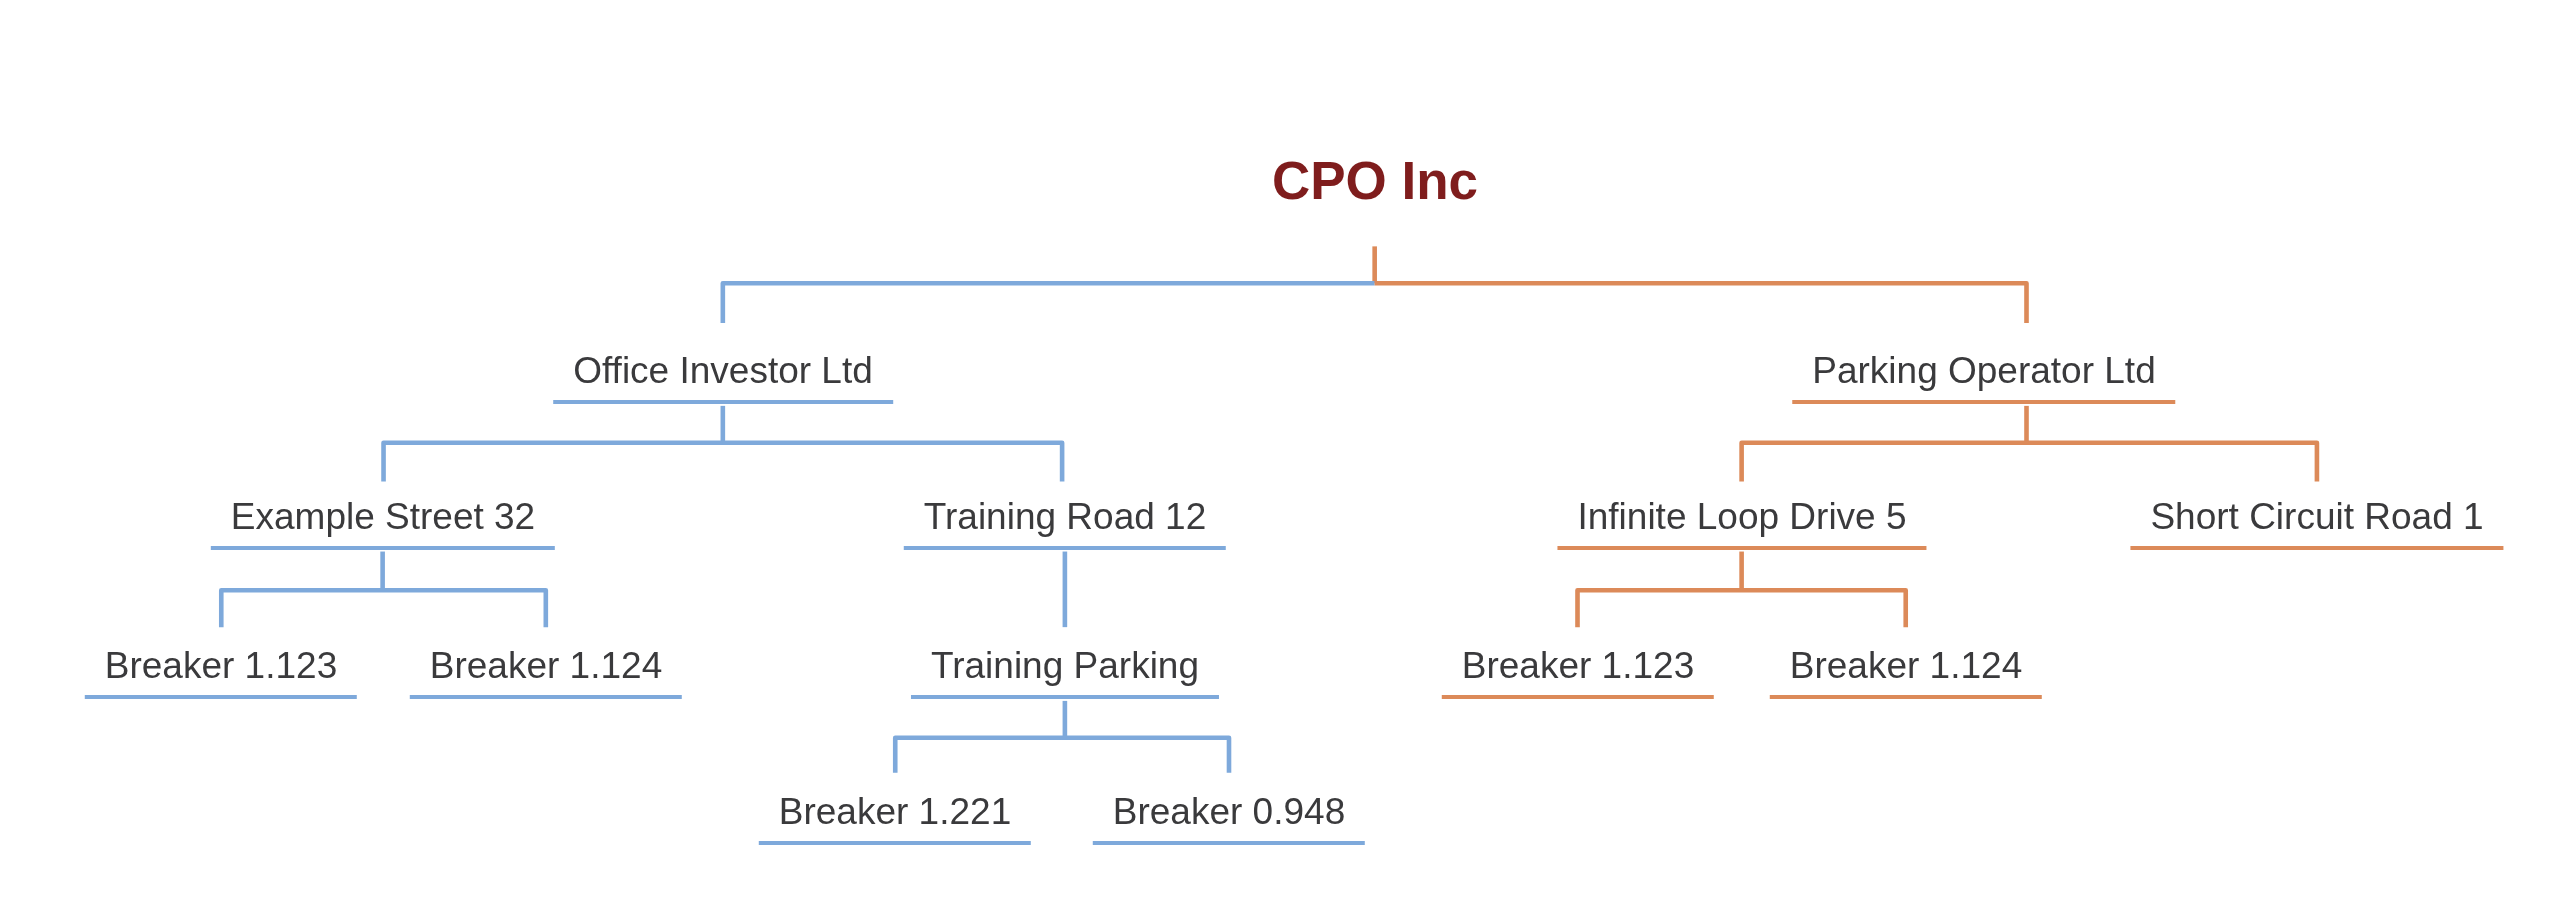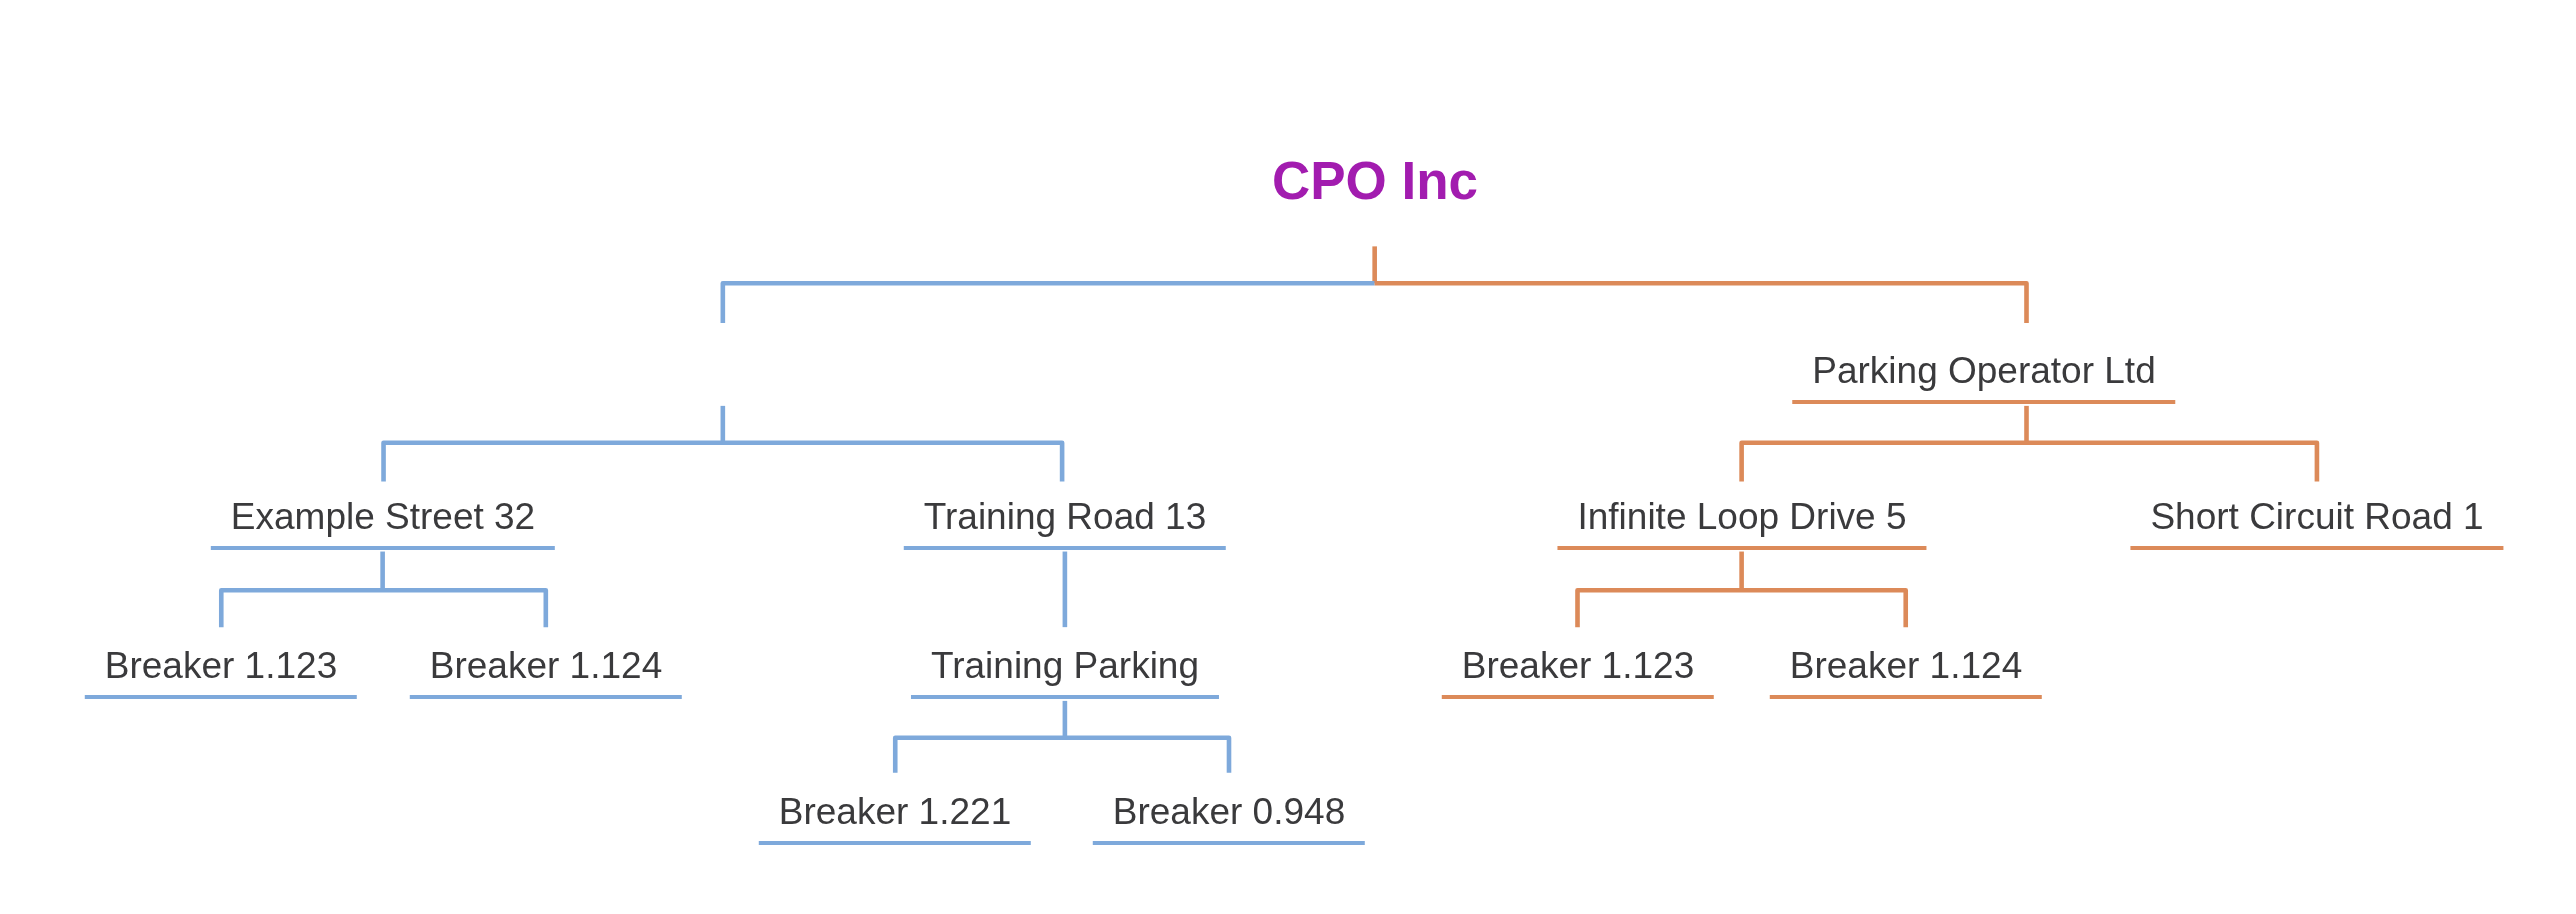--- a/index.html
+++ b/index.html
@@ -39,21 +39,21 @@
     color: #3a3a3c;
     text-align: center;
   }
   .root-node {
     position: absolute;
     transform: translateX(-50%);
     white-space: nowrap;
     font-size: 53px;
     line-height: 59px;
     font-weight: bold;
-    color: #a21caf;
+    color: #7f1d1d;
     text-align: left;
   }
 </style>
 </head>
 <body>
 
 <div id="canvas">
 
   <svg id="connectors" viewBox="0 0 2794 992" xmlns="http://www.w3.org/2000/svg">
 
@@ -74,24 +74,25 @@
 
     <path d="M2198 440 V480" stroke="#DC8A59"></path>
     <path d="M1889 522 V480 H2513 V522" stroke="#DC8A59"></path>
 
     <path d="M1889 598 V640" stroke="#DC8A59"></path>
     <path d="M1711 680 V640 H2067 V680" stroke="#DC8A59"></path>
   </svg>
 
   <div class="root-node" style="left:1375px; top:151px;">CPO Inc</div>
 
+  <div class="node" style="left: 723px; top: 349px; border-bottom-color: rgb(126, 169, 219);">Office Investor Ltd</div>
   <div class="node" style="left: 1984px; top: 349px; border-bottom-color: rgb(220, 138, 89);">Parking Operator Ltd</div>
 
   <div class="node" style="left: 383px; top: 495px; border-bottom-color: rgb(126, 169, 219);">Example Street 32</div>
-  <div class="node" style="left: 1065px; top: 495px; border-bottom-color: rgb(126, 169, 219);">Training Road 13</div>
+  <div class="node" style="left: 1065px; top: 495px; border-bottom-color: rgb(126, 169, 219);">Training Road 12</div>
   <div class="node" style="left: 1742px; top: 495px; border-bottom-color: rgb(220, 138, 89);">Infinite Loop Drive 5</div>
   <div class="node" style="left: 2317px; top: 495px; border-bottom-color: rgb(220, 138, 89);">Short Circuit Road 1</div>
 
   <div class="node" style="left: 221px; top: 644px; border-bottom-color: rgb(126, 169, 219);">Breaker 1.123</div>
   <div class="node" style="left: 546px; top: 644px; border-bottom-color: rgb(126, 169, 219);">Breaker 1.124</div>
   <div class="node" style="left: 1065px; top: 644px; border-bottom-color: rgb(126, 169, 219);">Training Parking</div>
   <div class="node" style="left: 1578px; top: 644px; border-bottom-color: rgb(220, 138, 89);">Breaker 1.123</div>
   <div class="node" style="left: 1906px; top: 644px; border-bottom-color: rgb(220, 138, 89);">Breaker 1.124</div>
 
   <div class="node" style="left: 895px; top: 790px; border-bottom-color: rgb(126, 169, 219);">Breaker 1.221</div>

